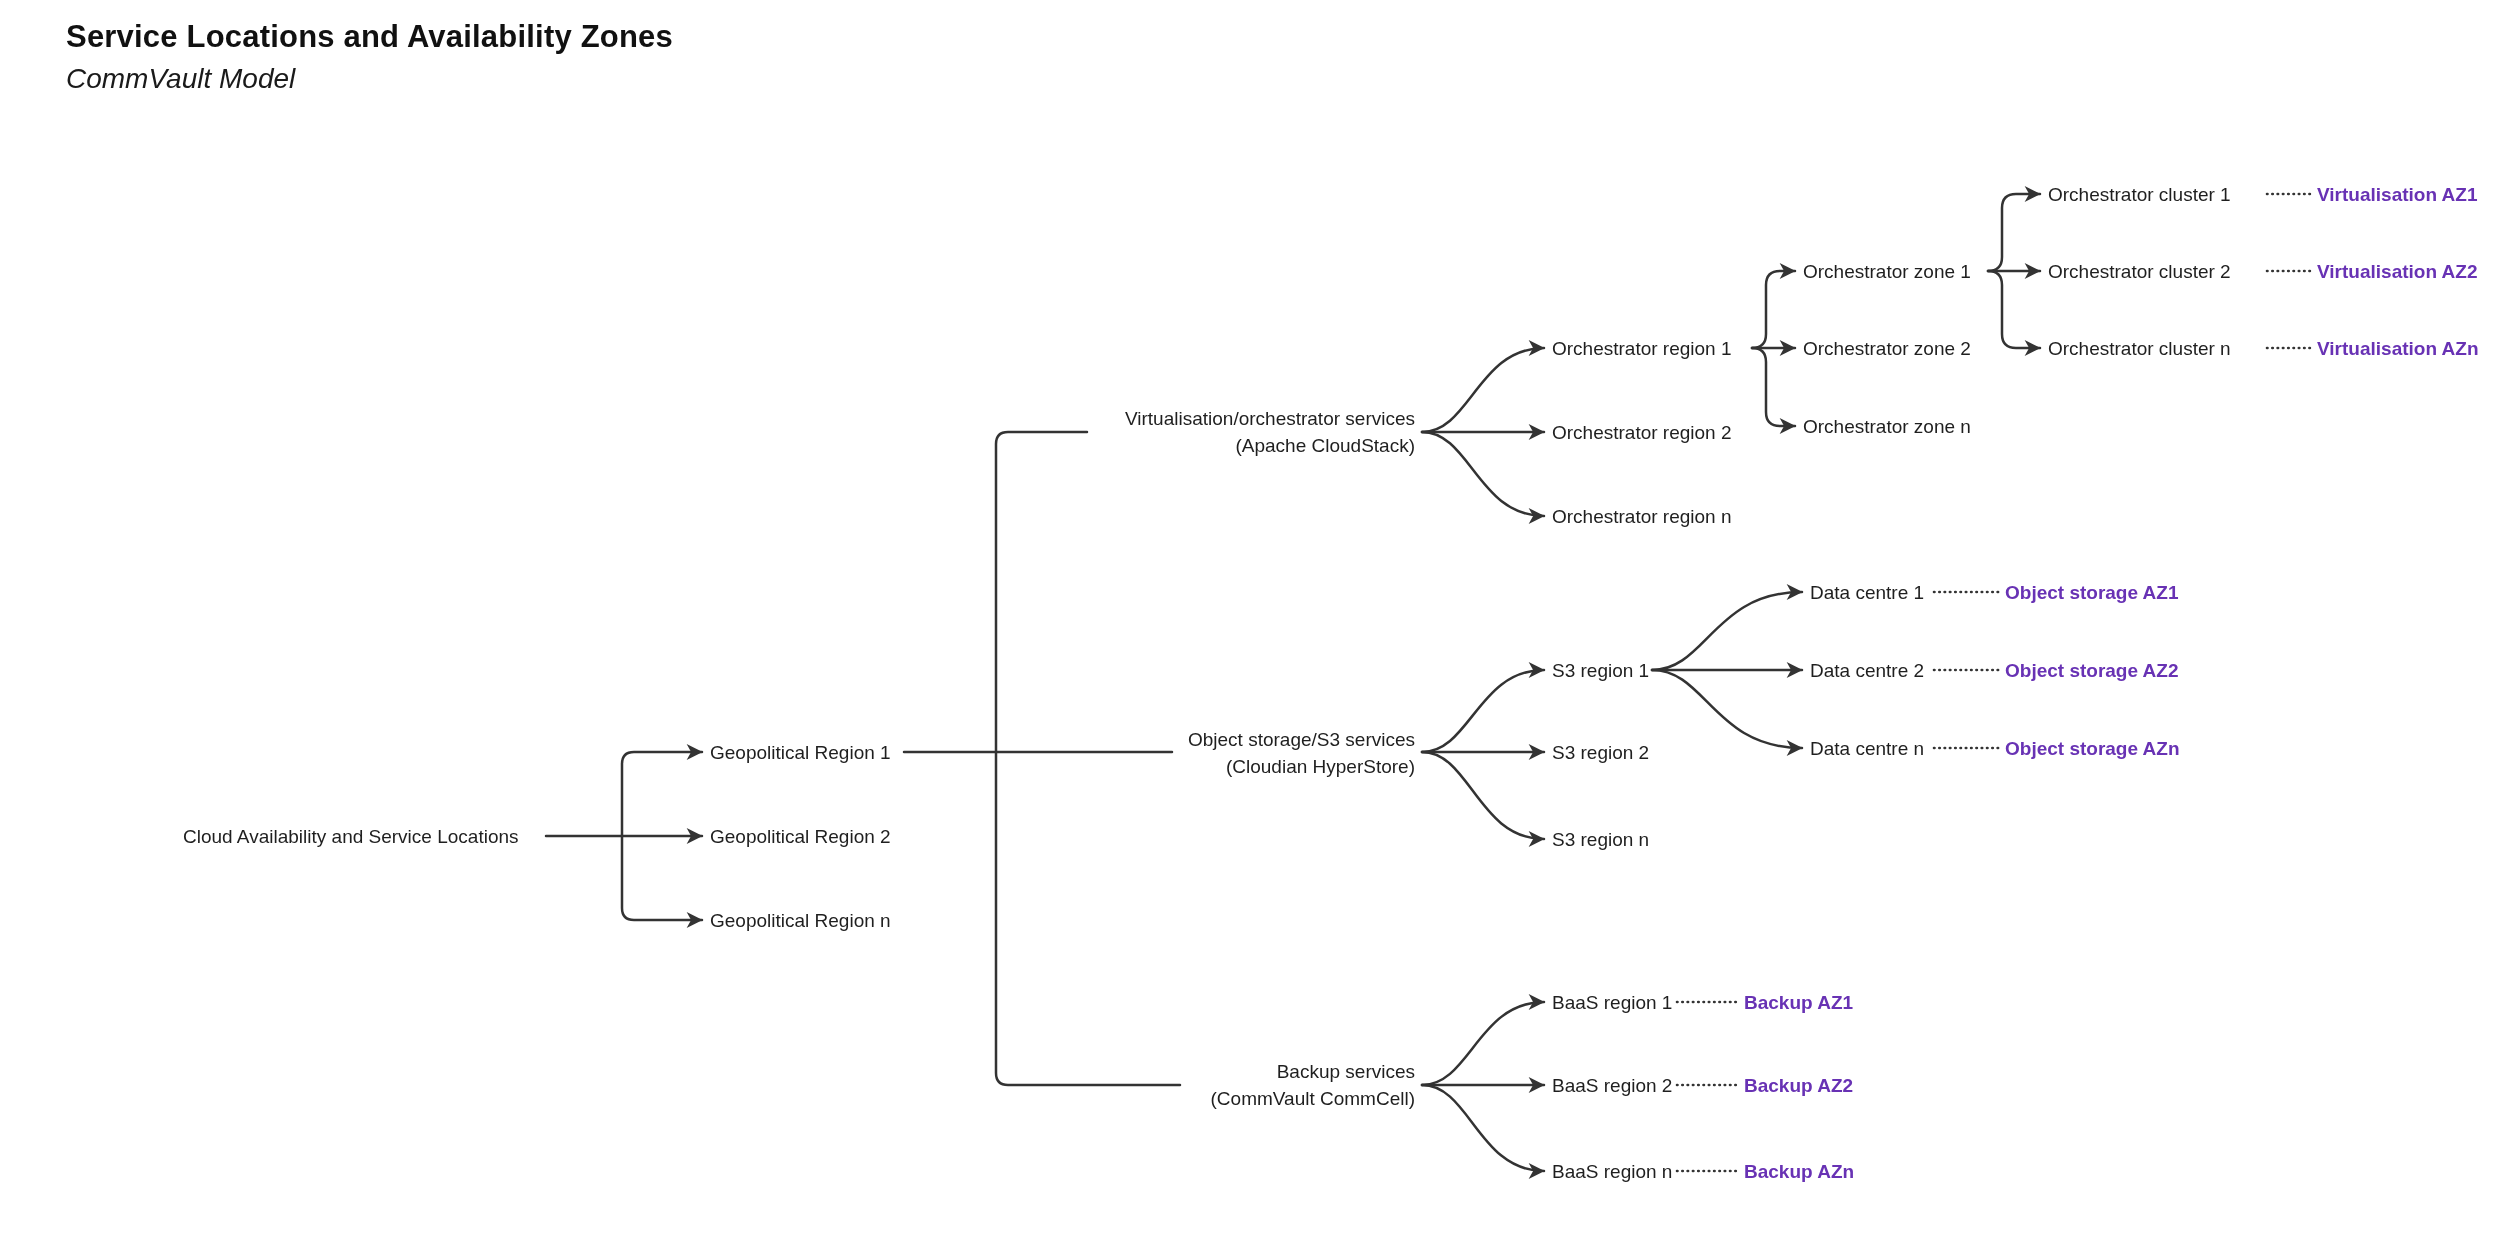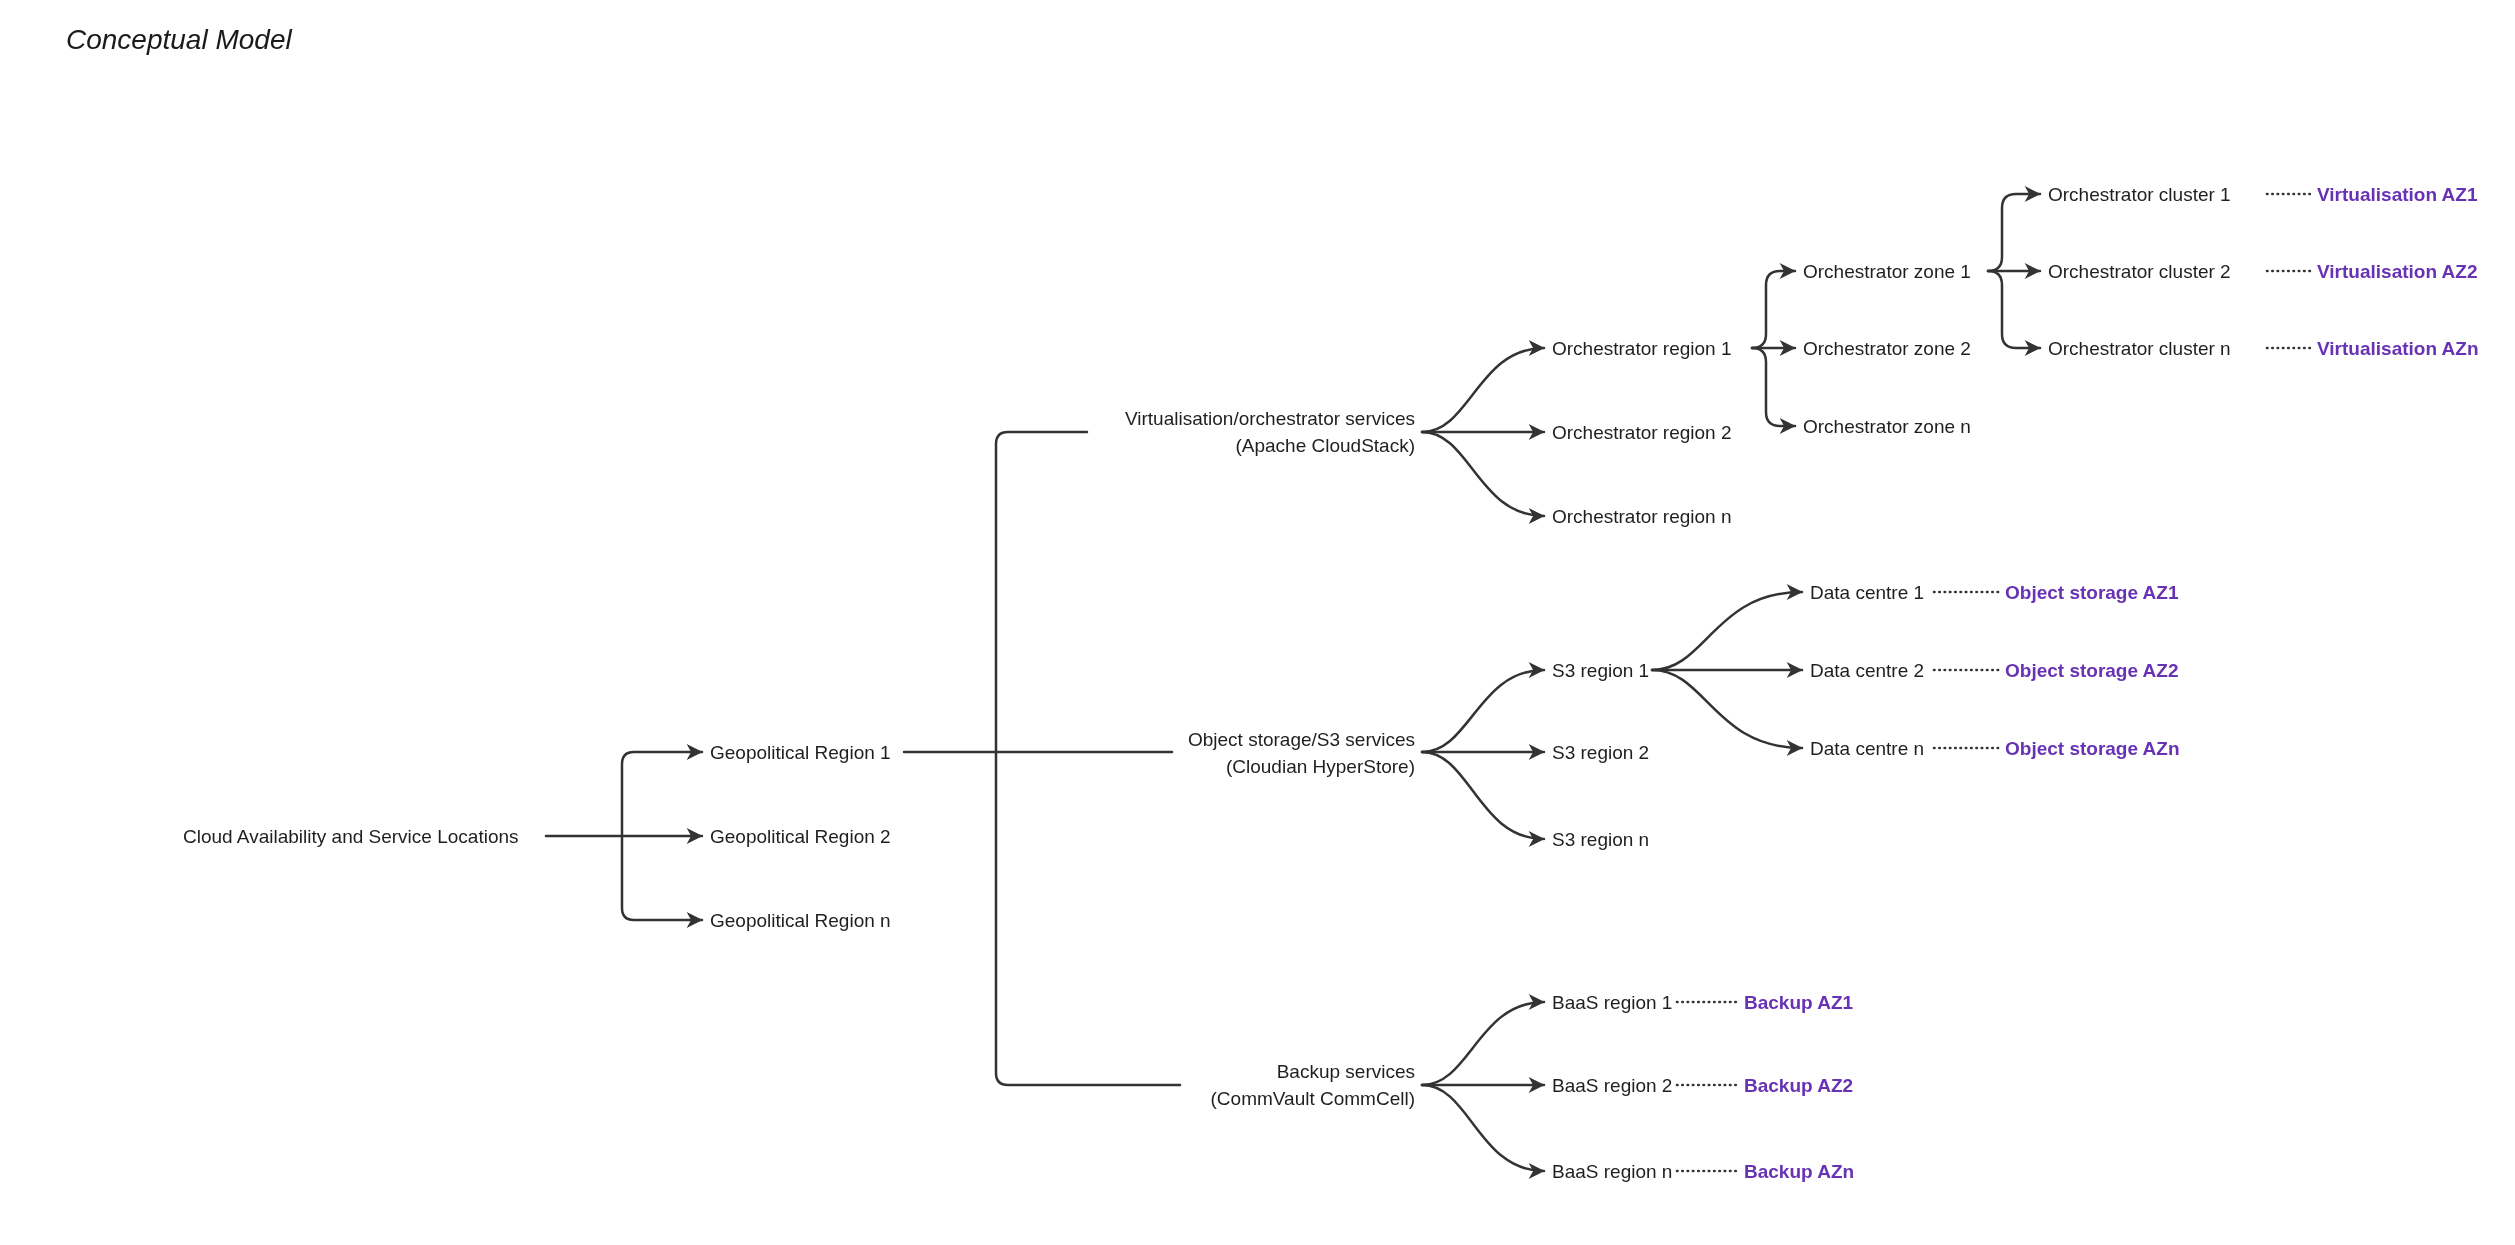--- a/index.html
+++ b/index.html
@@ -23,21 +23,22 @@
   .edge{stroke:#333333;stroke-width:2.5;fill:none;stroke-linecap:round;}
   .leader{stroke:#333333;stroke-width:2.6;fill:none;stroke-dasharray:0.5 4.8;stroke-linecap:round;}
   .node-text{font-size:19px;fill:#1f1f1f;}
   .label-end{text-anchor:end;}
   .az-text{font-size:19px;font-weight:700;fill:#6832b4;}
 </style>
 </head>
 <body>
 
 <div class="doc-header">
-  <div class="doc-subtitle">Conceptual Model</div>
+  <div class="doc-title">Service Locations and Availability Zones</div>
+  <div class="doc-subtitle">CommVault Model</div>
 </div>
 
 <svg class="diagram" width="2515" height="1245" viewBox="0 0 2515 1245" xmlns="http://www.w3.org/2000/svg">
   <defs>
     <marker id="arrow" viewBox="0 0 10 10" refX="9.6" refY="5" markerWidth="19" markerHeight="16" orient="auto" markerUnits="userSpaceOnUse">
       <path d="M0 0 L10 5 L0 10 L2.8 5 Z" fill="#333333"></path>
     </marker>
   </defs>
 
   <g>

